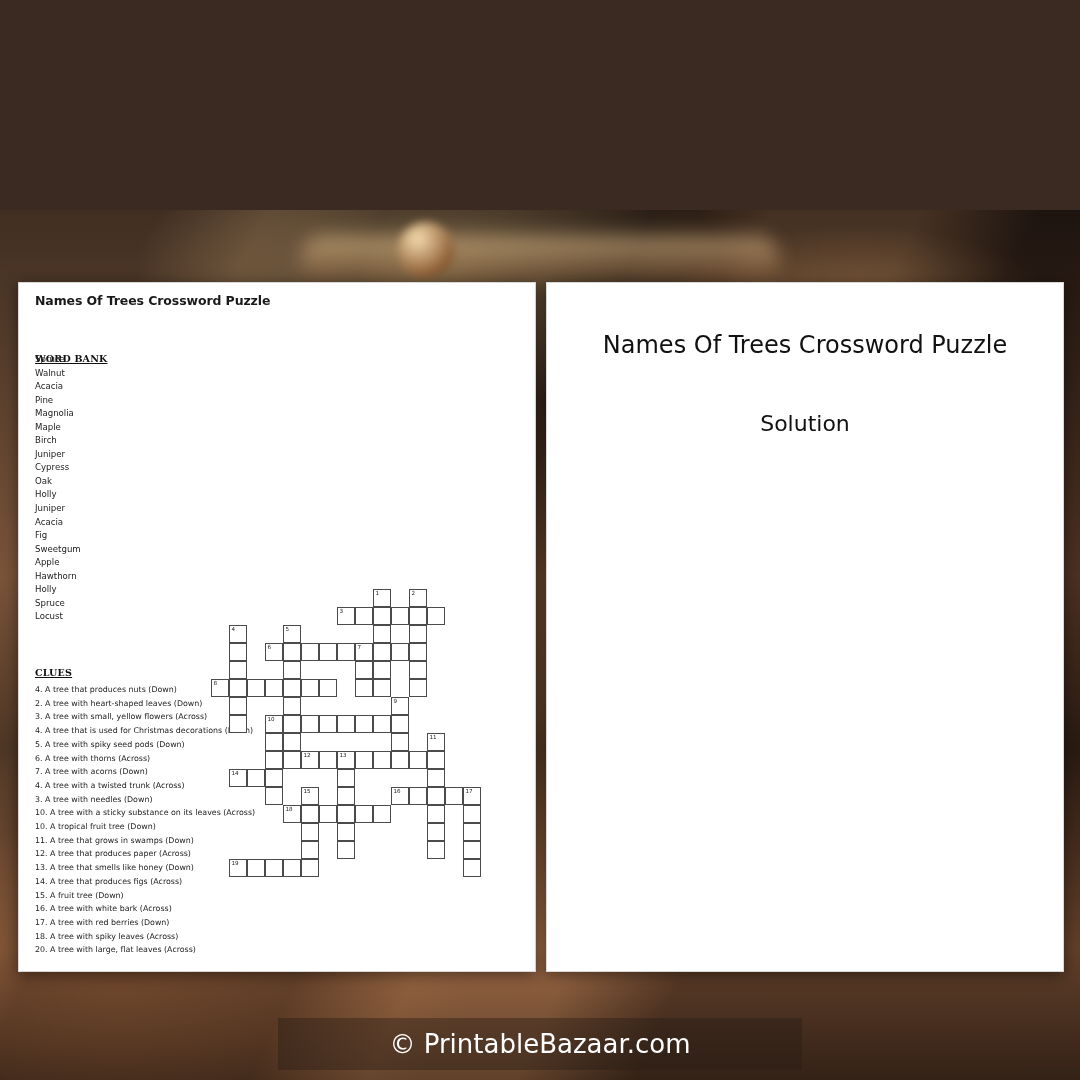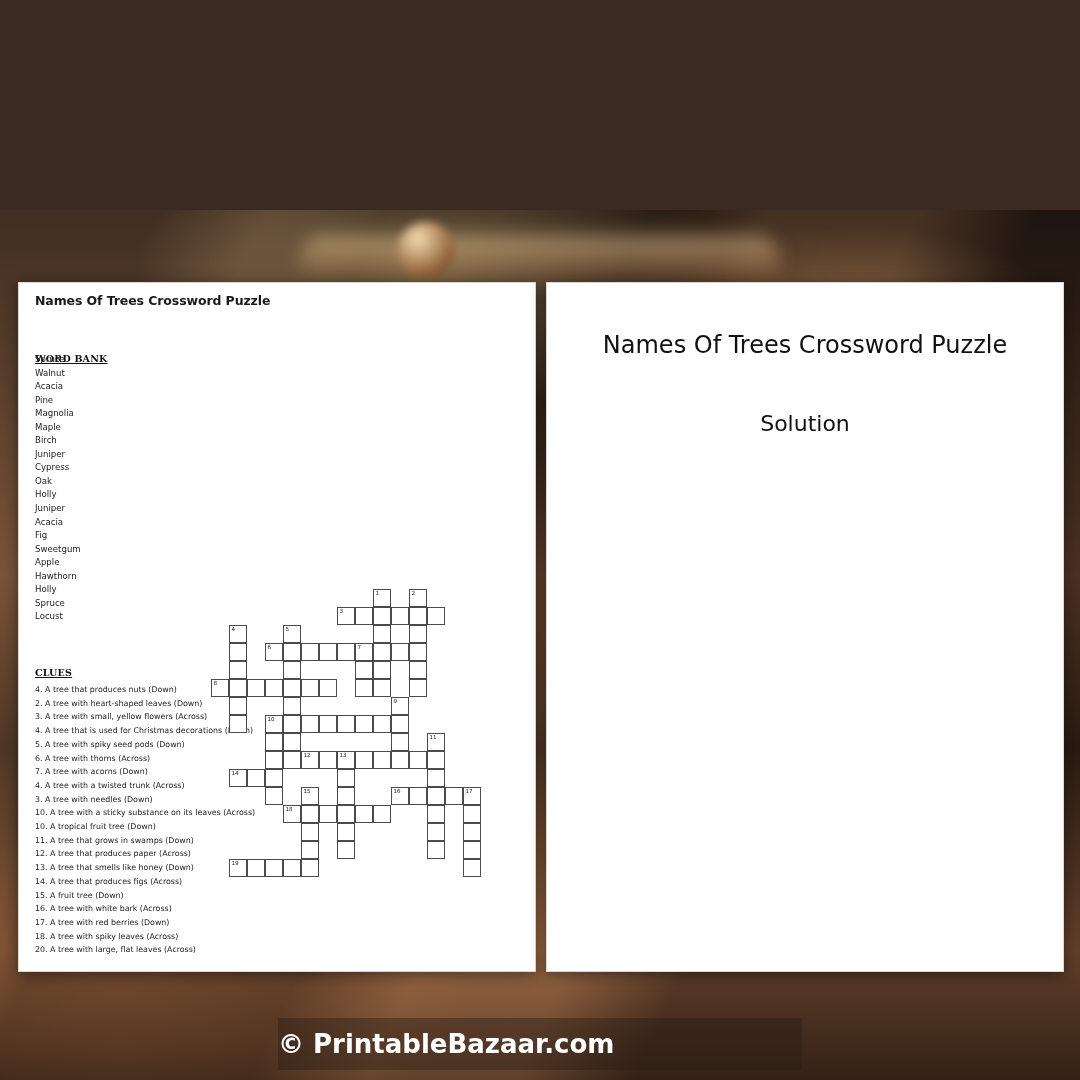--- a/index.html
+++ b/index.html
@@ -107,21 +107,21 @@
   }
   .cell .num{
     position:absolute;left:1.5px;top:0px;font-size:5.6px;color:#222;
     line-height:6.4px;font-family:"DejaVu Sans", sans-serif;
   }
 
   
   .watermark{
     position:absolute;left:278px;top:1018px;width:524px;height:52px;
     background:rgba(40,28,22,.42);
-    display:flex;align-items:center;font-weight:bold;
+    display:flex;align-items:center;justify-content:center;
   }
   .watermark .txt{
     color:#fff;font-size:26px;font-family:"DejaVu Sans", sans-serif;
   }
 </style>
 </head>
 <body>
 
 <div class="page">
 

